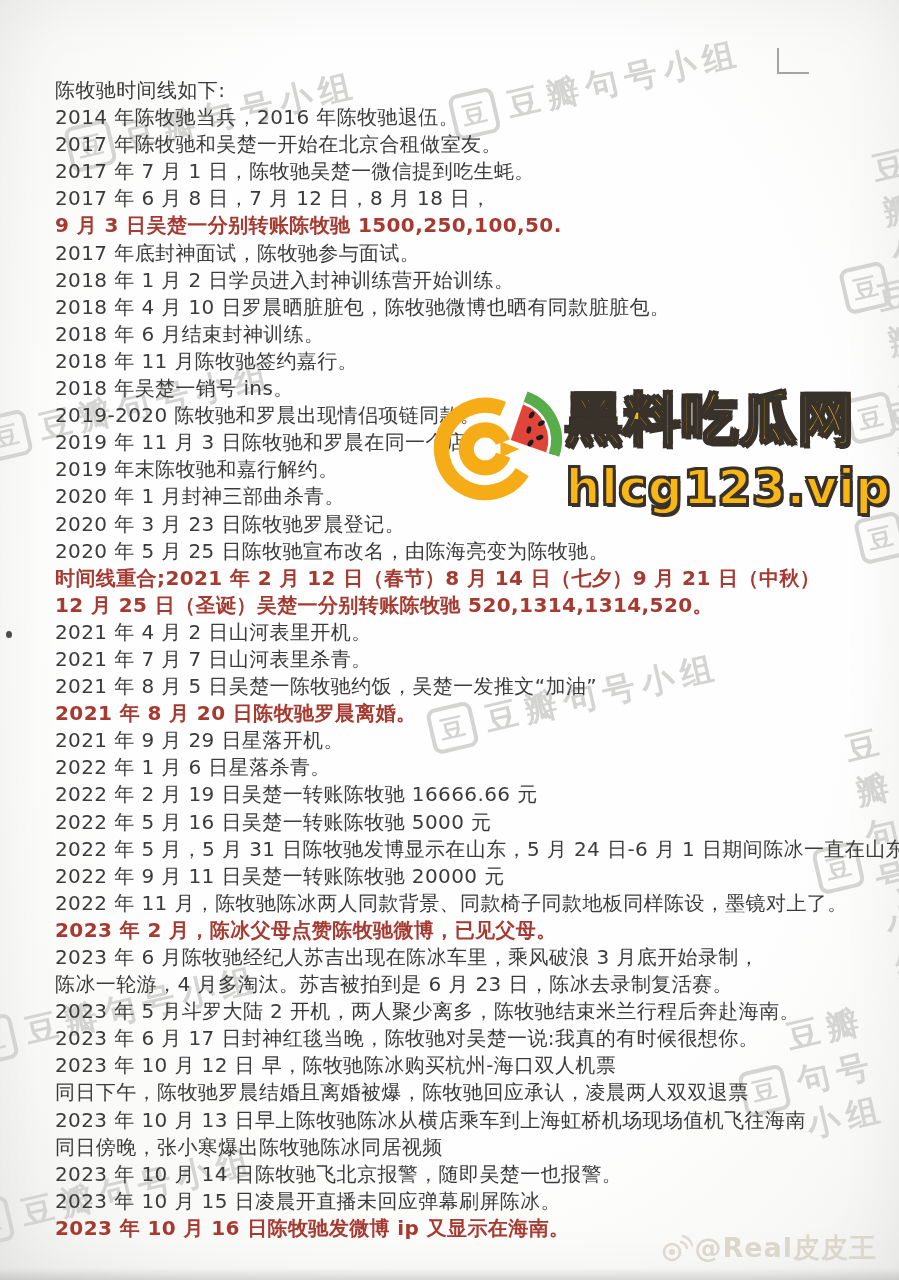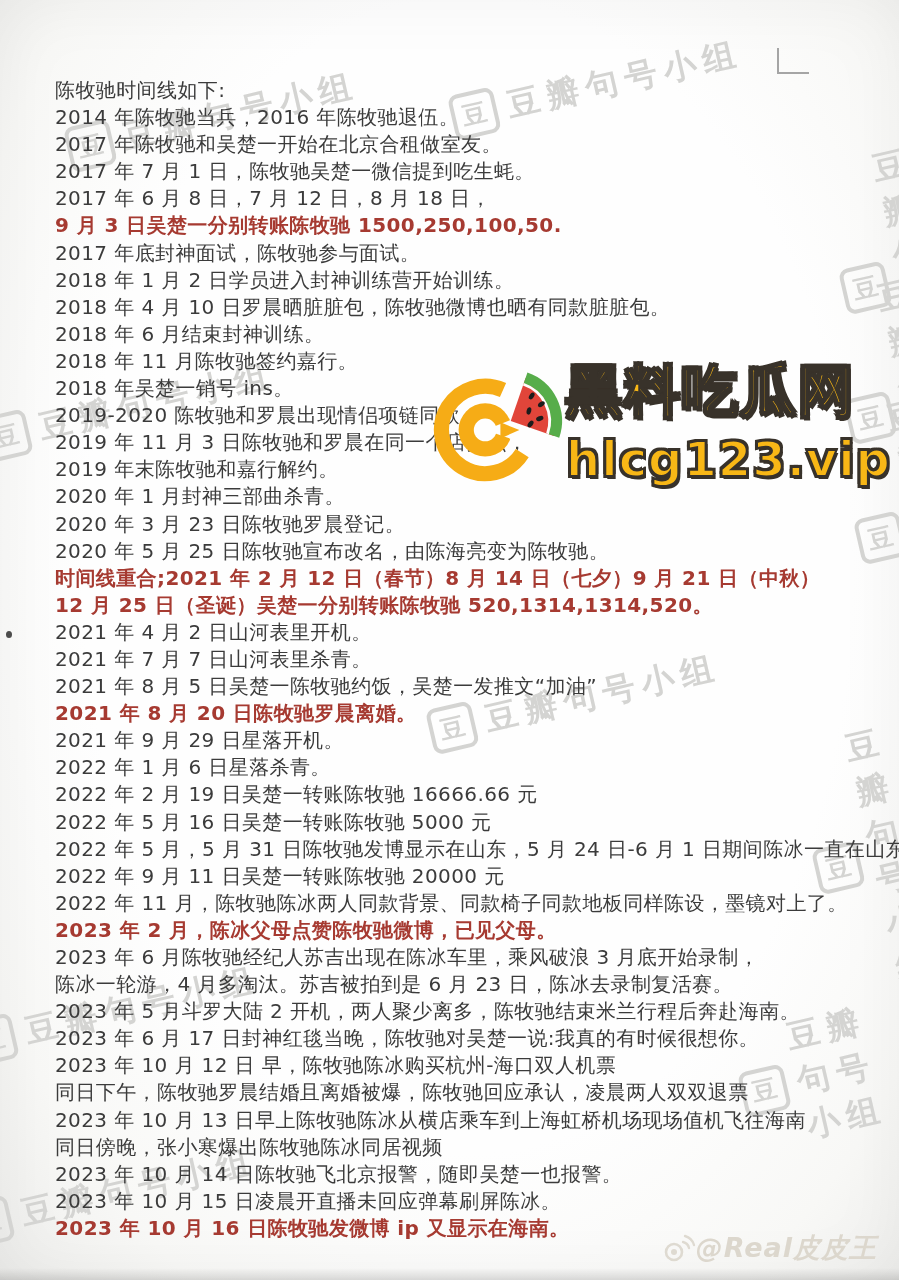--- a/index.html
+++ b/index.html
@@ -43,22 +43,22 @@
   .wm-c2{left:848px;top:288px;}
   .wm-d{left:-16px;top:418px;}
   .wm-e{left:858px;top:408px;}
   .wm-f{left:430px;top:710px;}
   .wm-g{left:816px;top:738px;}
   .wm-h{left:-30px;top:1022px;}
   .wm-i{left:742px;top:1028px;}
   .wm-j{left:-34px;top:1204px;}
   
   .site-mark{
-    position:absolute;left:432px;top:352px;z-index:5;
-    display:flex;align-items:center;pointer-events:none;
+    position:absolute;left:432px;top:371px;z-index:5;
+    display:flex;align-items:flex-end;pointer-events:none;
   }
   .site-logo{width:152px;height:134px;margin-top:10px;flex:0 0 auto;}
   .site-texts{margin-left:-18px;}
   .site-title{
     font-size:56px;font-weight:800;letter-spacing:2px;line-height:1.08;
     color:#f8b716;-webkit-text-stroke:2px #38322a;
     text-shadow:-2px -2px 0 #38322a,2px -2px 0 #38322a,-2px 2px 0 #38322a,2px 3px 0 #38322a;
   }
   .site-url{
     font-size:48px;font-weight:800;letter-spacing:1px;text-align:center;margin-top:10px;
@@ -71,21 +71,21 @@
     border-left:2px solid #979797;border-bottom:2px solid #979797;opacity:.85;
   }
   .stray-dot{
     position:absolute;left:6px;top:631px;width:6px;height:7px;border-radius:50%;
     background:#4c4c4c;z-index:3;
   }
   .signature{
     position:absolute;right:22px;top:1230px;z-index:6;
     display:flex;align-items:center;gap:0;
     font-size:27px;font-weight:bold;color:#dcd7cd;letter-spacing:1px;
-    pointer-events:none;user-select:none;font-style:italic;
+    pointer-events:none;user-select:none;
   }
   .weibo-glyph{width:34px;height:30px;opacity:.9;}
 </style>
 </head>
 <body>
 
 <div class="page">
 
   <div class="wm wm-a">
     <span class="wm-logo">豆</span>

